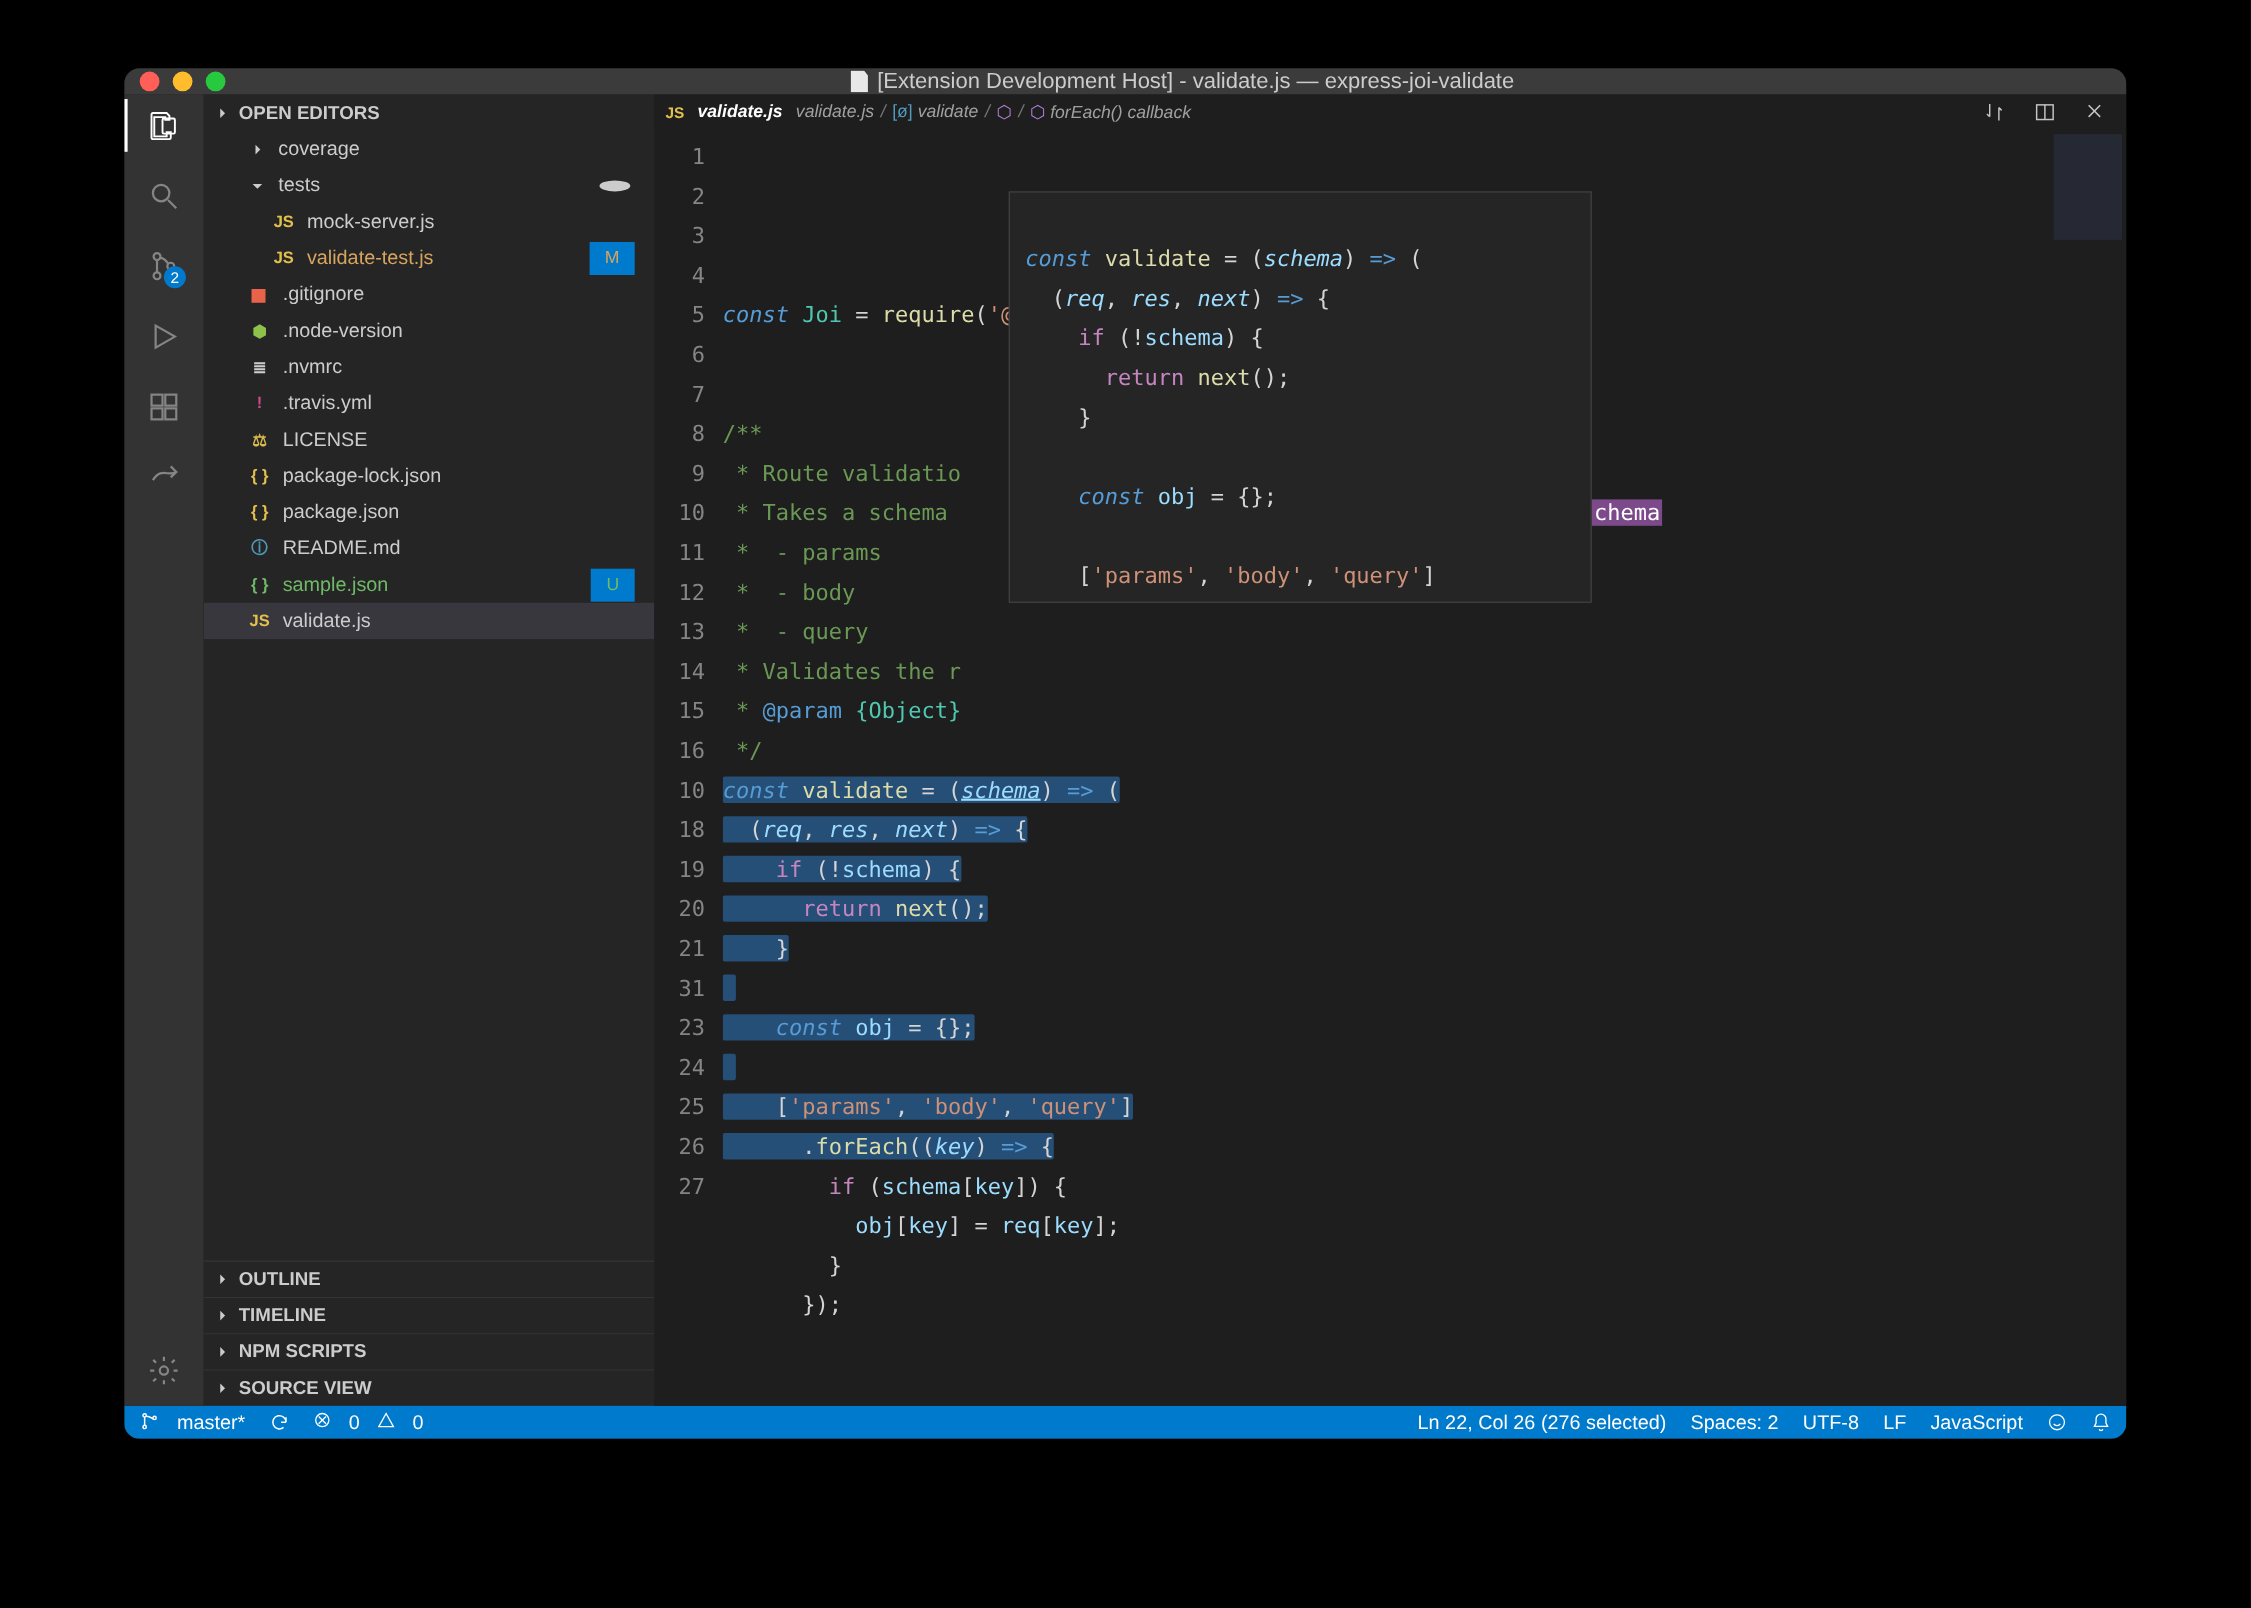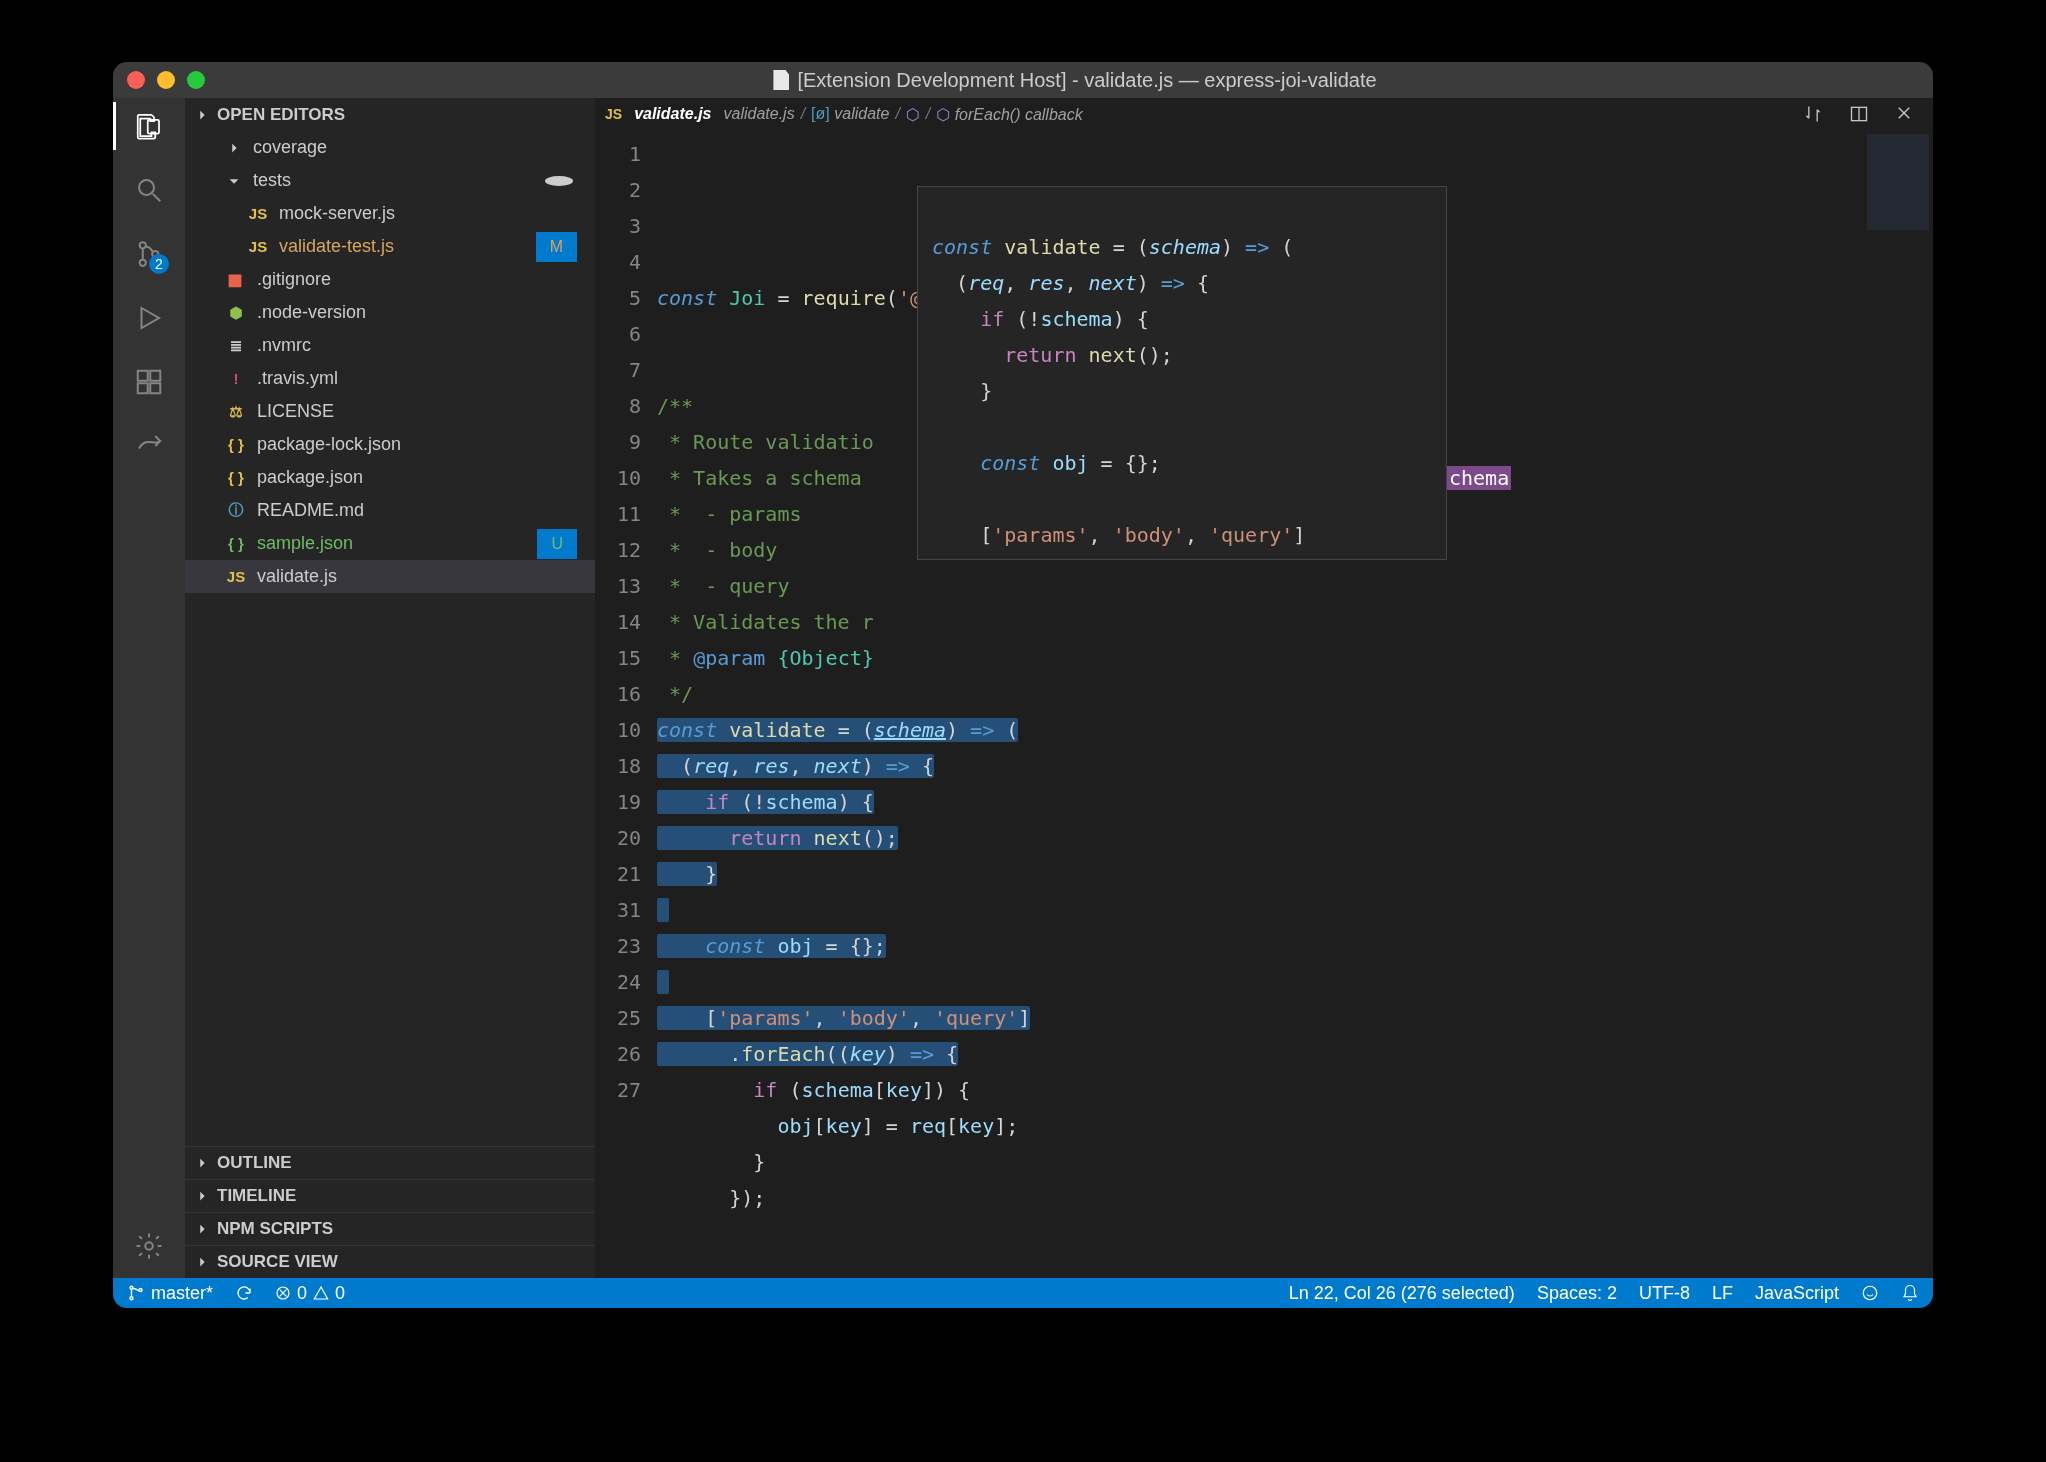--- a/index.html
+++ b/index.html
@@ -19,21 +19,21 @@
   height: 1246px;
   border-radius: 14px;
   overflow: hidden;
   box-shadow: 0 30px 80px rgba(0,0,0,.6);
   display: flex;
   flex-direction: column;
   background: #1e1e1e;
 }
 
 .titlebar {
-  height: 36px;
+  height: 24px;
   background: #3b3b3b;
   display: flex;
   align-items: center;
   padding: 0 14px;
   gap: 26px;
   flex-shrink: 0;
 }
 .traffic { display: flex; gap: 12px; }
 .tl-dot { width: 18px; height: 18px; border-radius: 50%; }
 .tl-red { background: #ff5f56; }
@@ -119,21 +119,21 @@
 .hover {
   position:absolute; left: 260px; top: 56px; width: 530px;
   background: #252526; border:1px solid #454545;
   color:#d4d4d4; font-family: Menlo, Consolas, monospace; font-size:20px; line-height: 36px;
   padding: 6px 14px; z-index: 10; white-space: pre;
 }
 
 .status {
   height: 30px; background: #007acc; color:#fff; display:flex; align-items:center; font-size:18px; gap:22px; padding: 0 14px; flex-shrink:0;
 }
-.sp { display:flex; align-items:center; gap:6px; cursor:pointer;}
+.sp { display:flex; align-items:flex-start; gap:16px; cursor:pointer;}
 .sflex { flex:1; }
 svg { display:block; }
 .tree-row span.name { white-space: nowrap; overflow: hidden; text-overflow: ellipsis; }
 .name-u { color:#6fba67; }
 .name-m { color:#d7a55f; }
 </style>
 </head>
 <body>
 
 <div class="frame">

